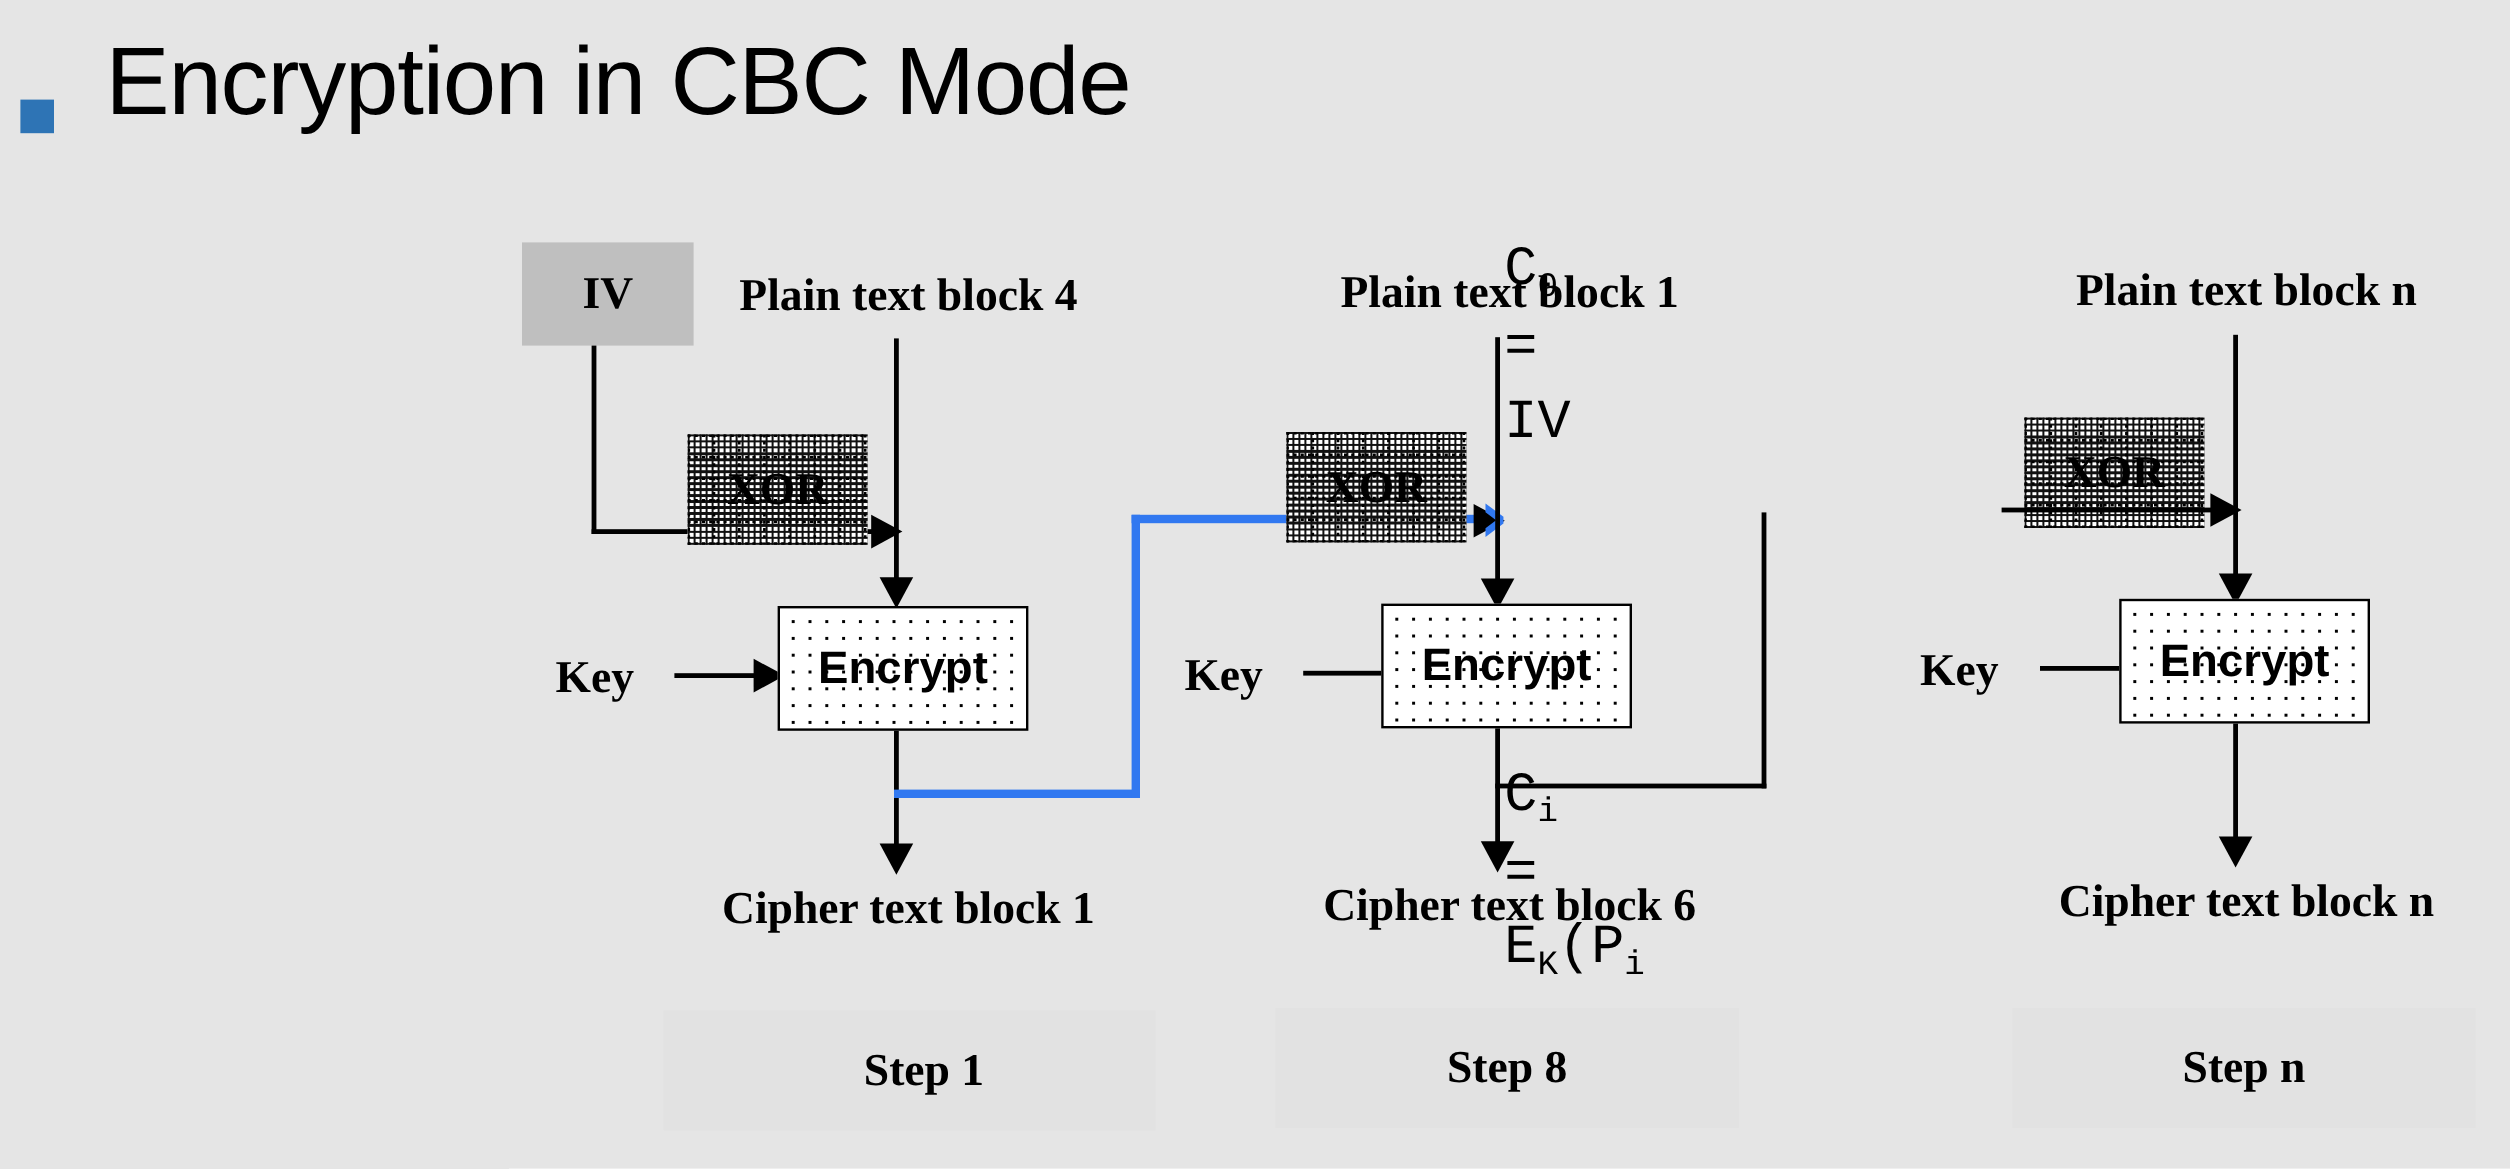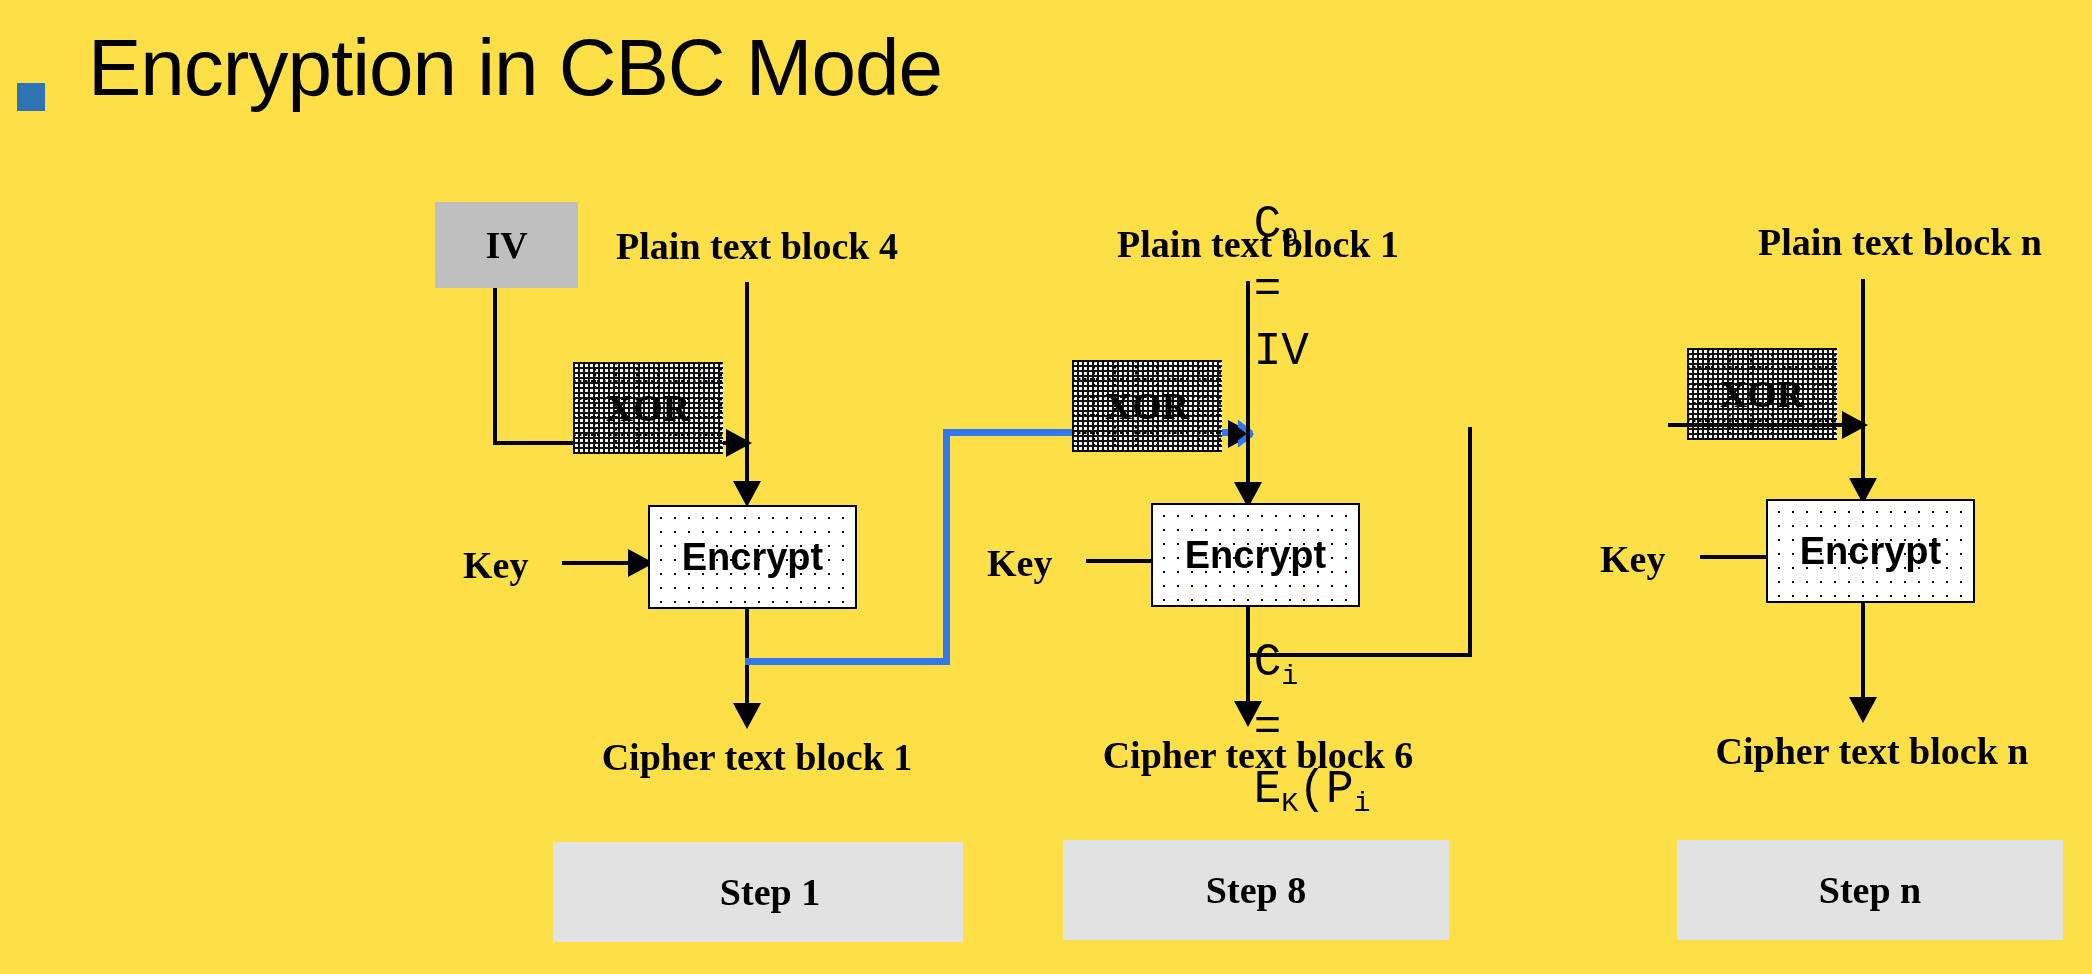--- a/index.html
+++ b/index.html
@@ -8,21 +8,21 @@
     padding: 0;
     background: #ffffff;
   }
   body {
     font-family: "Liberation Serif", serif;
   }
   #slide {
     position: relative;
     width: 2092px;
     height: 974px;
-    background: #fde047;
+    background: #e5e5e5;
     overflow: hidden;
   }
 
   
   .title-bullet {
     position: absolute;
     left: 17px;
     top: 83px;
     width: 28px;
     height: 28px;
@@ -332,21 +332,21 @@
 
   <div class="hline" style="left:1246px; top:653px; width:226px;"></div>
   <div class="vline" style="left:1468px; top:427px; height:230px;"></div>
 
   <div class="dlabel center" style="left:1258px; top:733px;">Cipher text block 6</div>
 
   <div class="step-box" style="left:1063px; top:840px; width:386px; height:100px;">
     <span>Step 8</span>
   </div>
 
-  <div class="dlabel center" style="left:1872px; top:220px;margin-left:28px;">Plain text block n</div>
+  <div class="dlabel center" style="left:1872px; top:220px;">Plain text block n</div>
 
   <div class="vline" style="left:1861px; top:279px; height:205px;"></div>
   <div class="arrow-down" style="left:1849px; top:478px;"></div>
 
   <div class="xor-box" style="left:1687px; top:320px; width:150px; height:92px;">
     <svg class="xor-grid" width="150" height="92" viewBox="0 0 150 92" preserveAspectRatio="none">
       <g stroke="#000" stroke-width="2.2" stroke-dasharray="2.5 3.5">
         <line x1="0" y1="1" x2="150" y2="1"></line>
         <line x1="0" y1="19" x2="150" y2="19"></line>
         <line x1="0" y1="37" x2="150" y2="37"></line>

